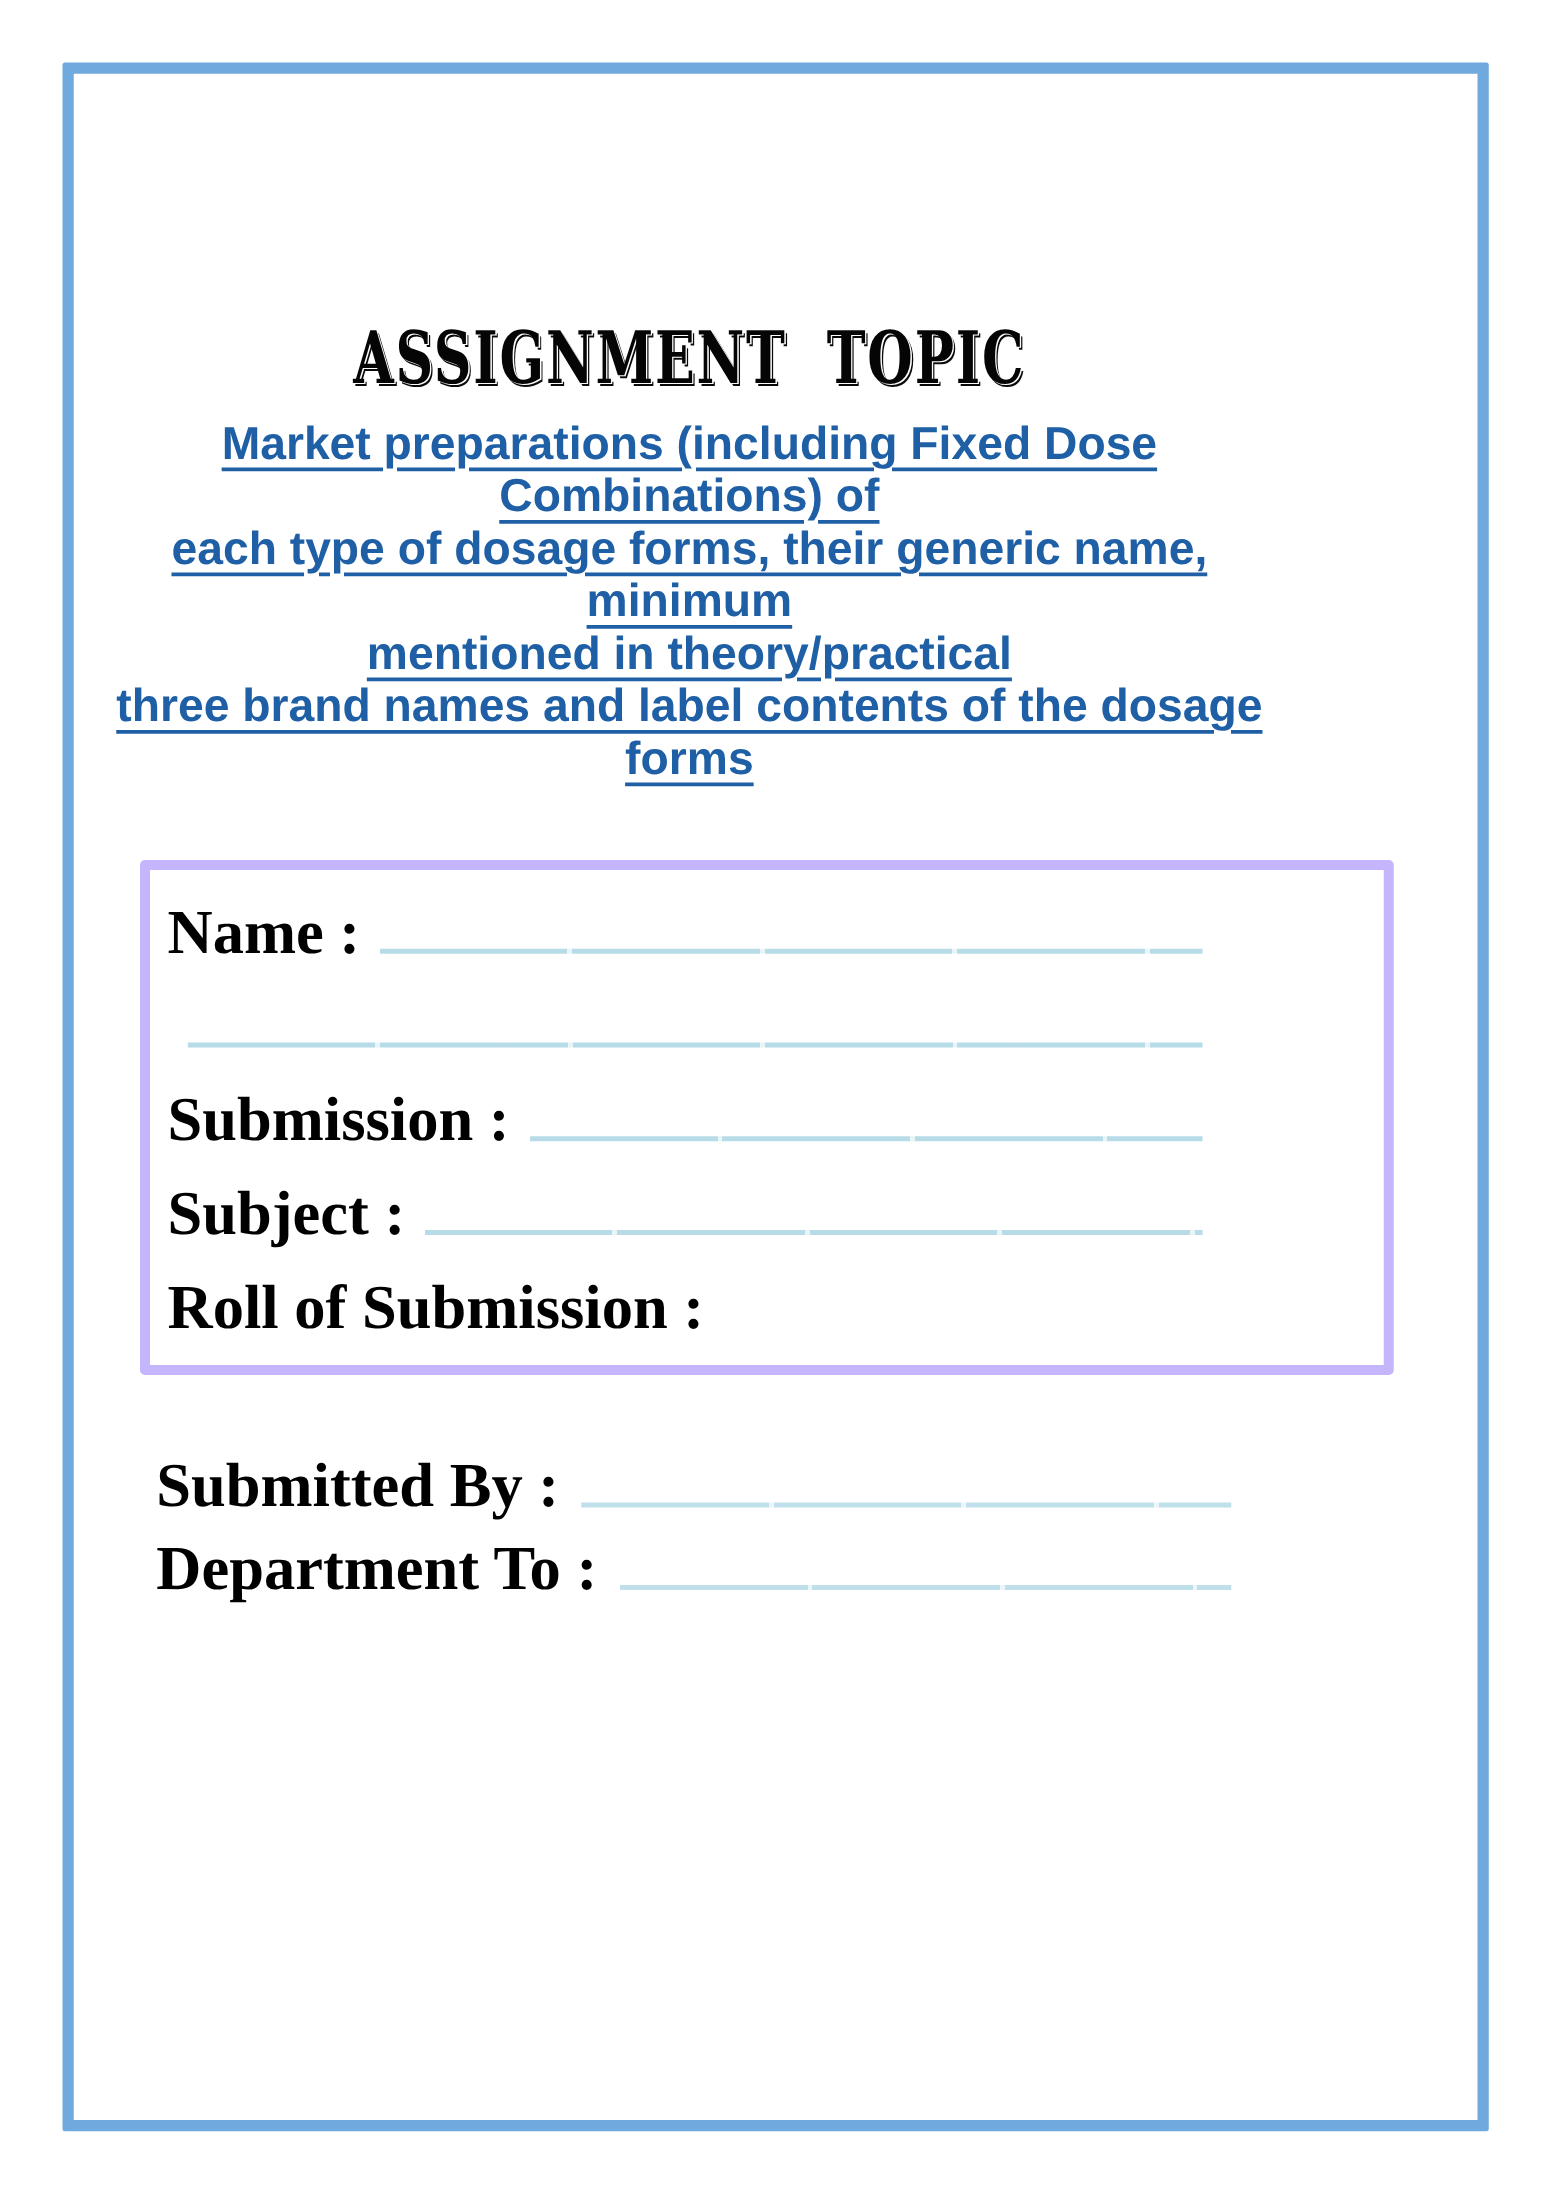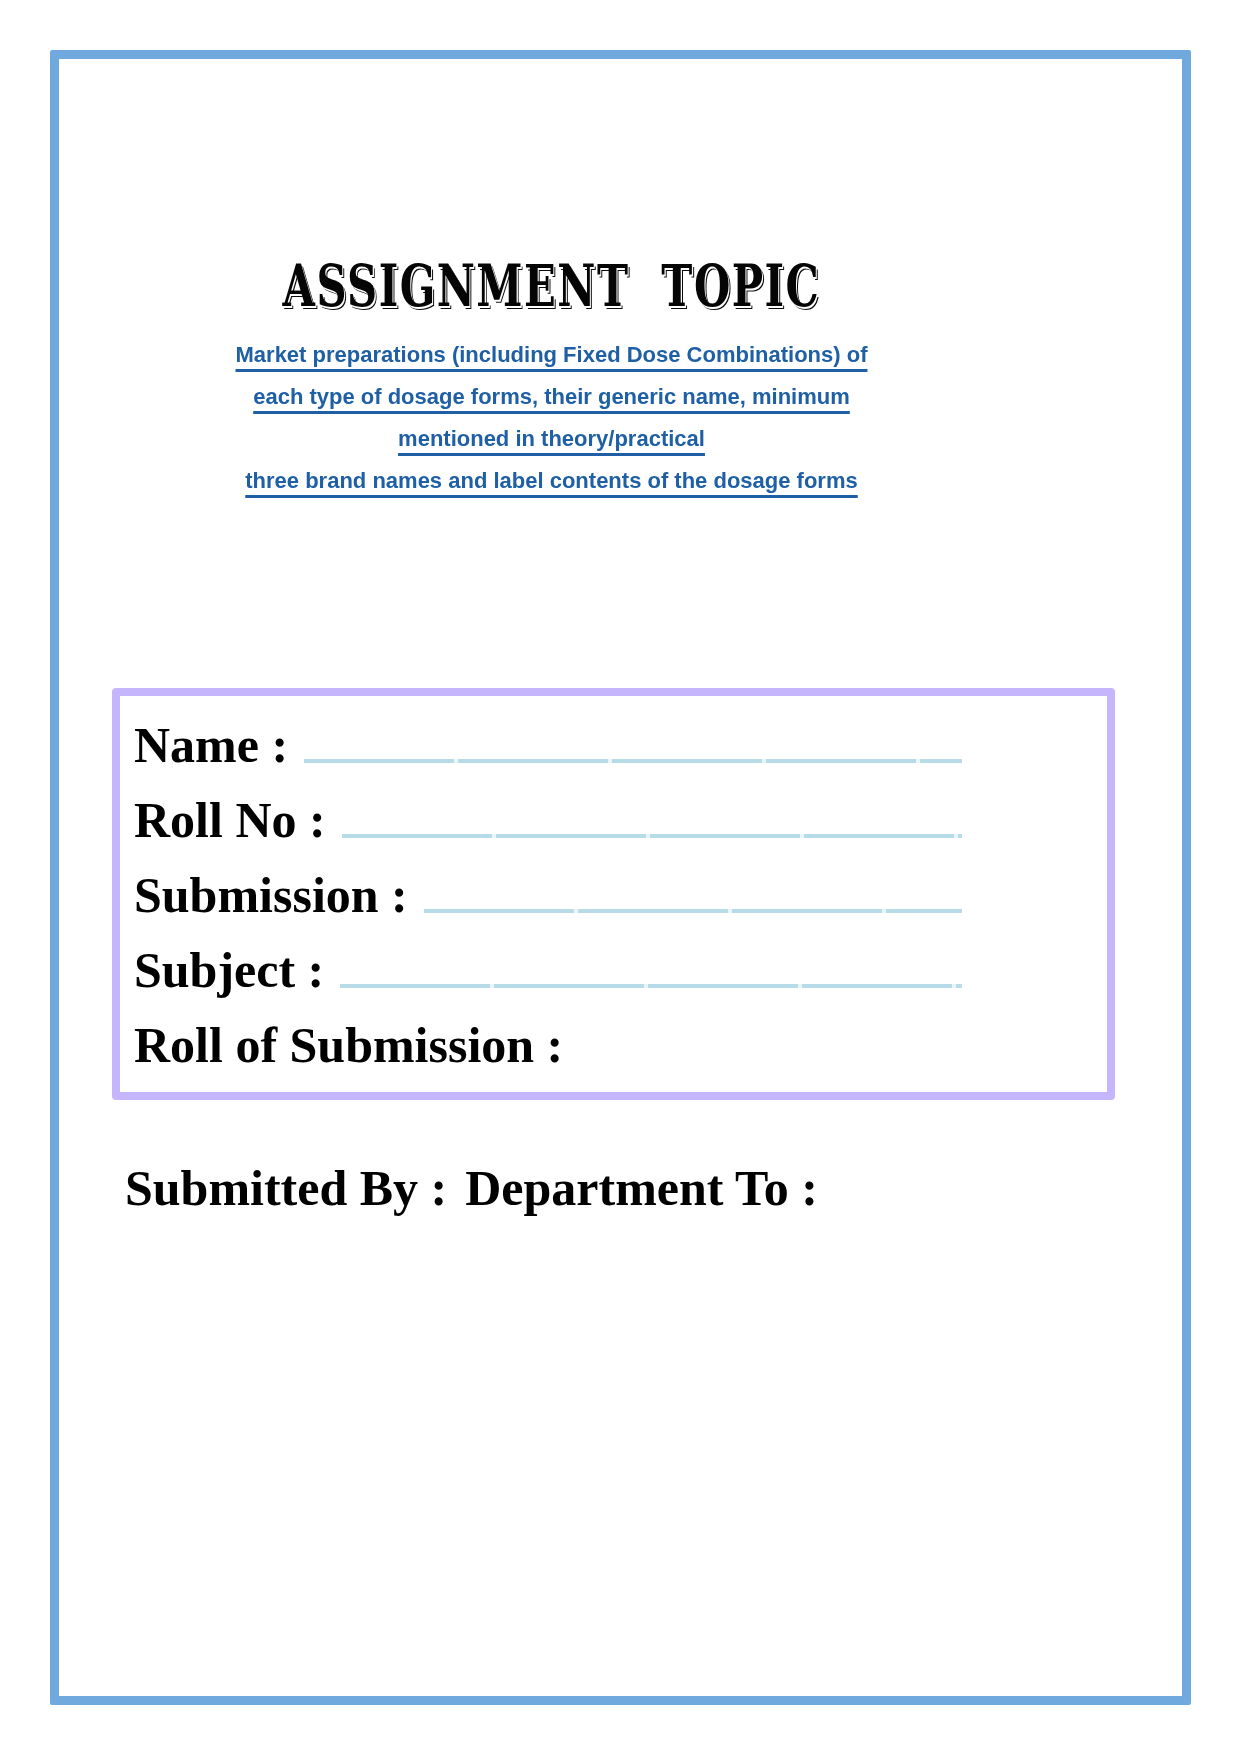--- a/index.html
+++ b/index.html
@@ -18,21 +18,21 @@
     position:absolute;top:252px;left:0;width:100%;
     font-family:"DejaVu Serif", serif;font-weight:700;font-size:58px;
     color:#050505;letter-spacing:2px;white-space:pre;
   }
   .doc-title .squeeze{
     display:inline-block;transform:scaleX(0.72);transform-origin:center top;
     text-shadow:1.5px 1.5px 0 #ffffff, 2.8px 2.8px 0 #0a0a0a;
   }
   .topic{
     position:absolute;top:334px;left:0;width:100%;
-    font-family:"Liberation Sans", sans-serif;font-weight:700;font-size:22px;
+    font-family:"Liberation Sans", sans-serif;font-weight:700;font-size:37px;
     color:#1E5FA5;line-height:42px;
   }
   .topic .topic-line{
     text-decoration:underline;text-decoration-thickness:2.5px;
     text-underline-offset:7px;text-decoration-color:#1E5FA5;
   }
   .form-box{
     position:absolute;left:112px;top:688px;width:1003px;height:412px;
     border:8px solid #c4b5fd;border-radius:4px;box-sizing:border-box;
     padding:6px 145px 0 14px;display:flex;flex-direction:column;
@@ -43,21 +43,21 @@
     line-height:1.1;white-space:nowrap;color:#000;padding-bottom:4px;
   }
   .fill-line{
     flex:1;height:4px;margin:0 0 14px 16px;
     background:repeating-linear-gradient(to right,
       #B7DCE7 0px, #B7DCE7 150px,
       rgba(183,220,231,0.30) 150px, rgba(183,220,231,0.30) 154px);
   }
   .footer-fields{
     position:absolute;left:125px;top:1152px;width:860px;
-    display:flex;
+    display:flex;flex-direction:column;
   }
   .footer-row{height:66px;display:flex;align-items:flex-end;}
   .footer-row .field-label{padding-bottom:2px;}
   .footer-row .fill-line{margin:0 0 12px 18px;
     background:repeating-linear-gradient(to right,
       #BFE0EB 0px, #BFE0EB 150px,
       rgba(191,224,235,0.30) 150px, rgba(191,224,235,0.30) 154px);
   }
 </style>
 </head>
@@ -75,21 +75,20 @@
     <div class="topic-line">three brand names and label contents of the dosage forms</div>
   </div>
 </div>
 
 <div class="form-box">
   <div class="field-row">
     <span class="field-label">Name :</span>
     <span class="fill-line"></span>
   </div>
   <div class="field-row">
-    <span class="field-label">Roll No :</span>
     <span class="fill-line"></span>
   </div>
   <div class="field-row">
     <span class="field-label">Submission :</span>
     <span class="fill-line"></span>
   </div>
   <div class="field-row">
     <span class="field-label">Subject :</span>
     <span class="fill-line"></span>
   </div>

